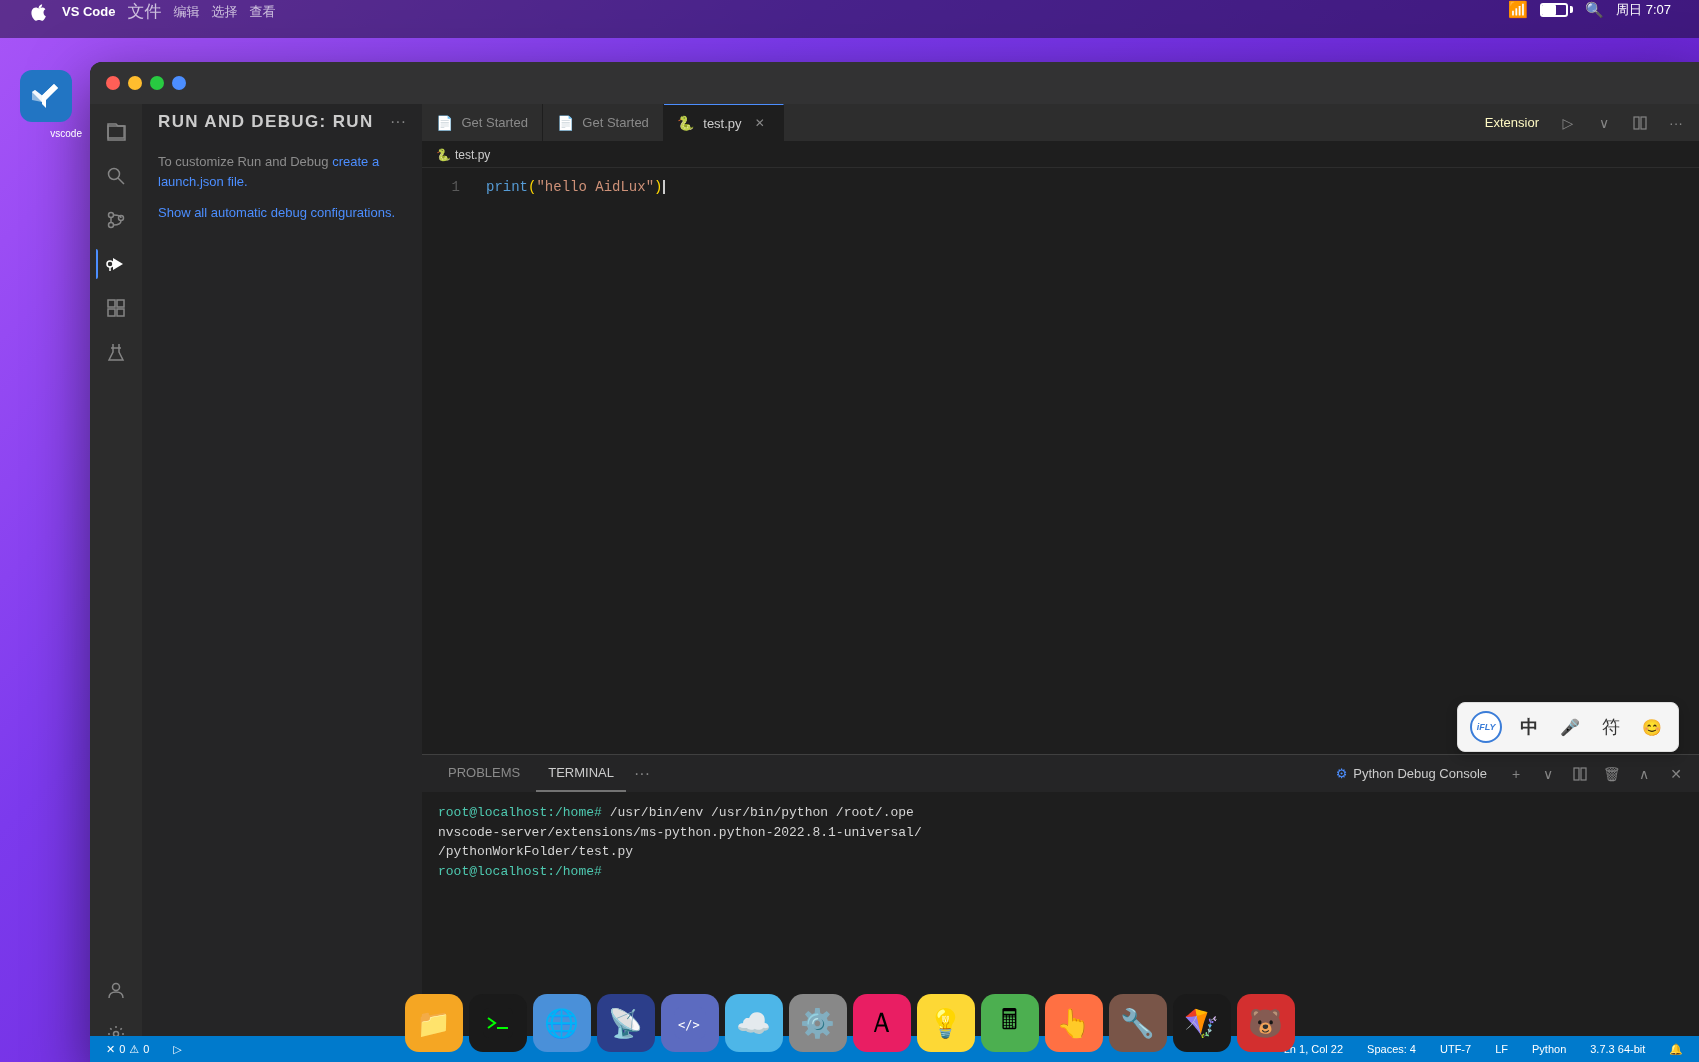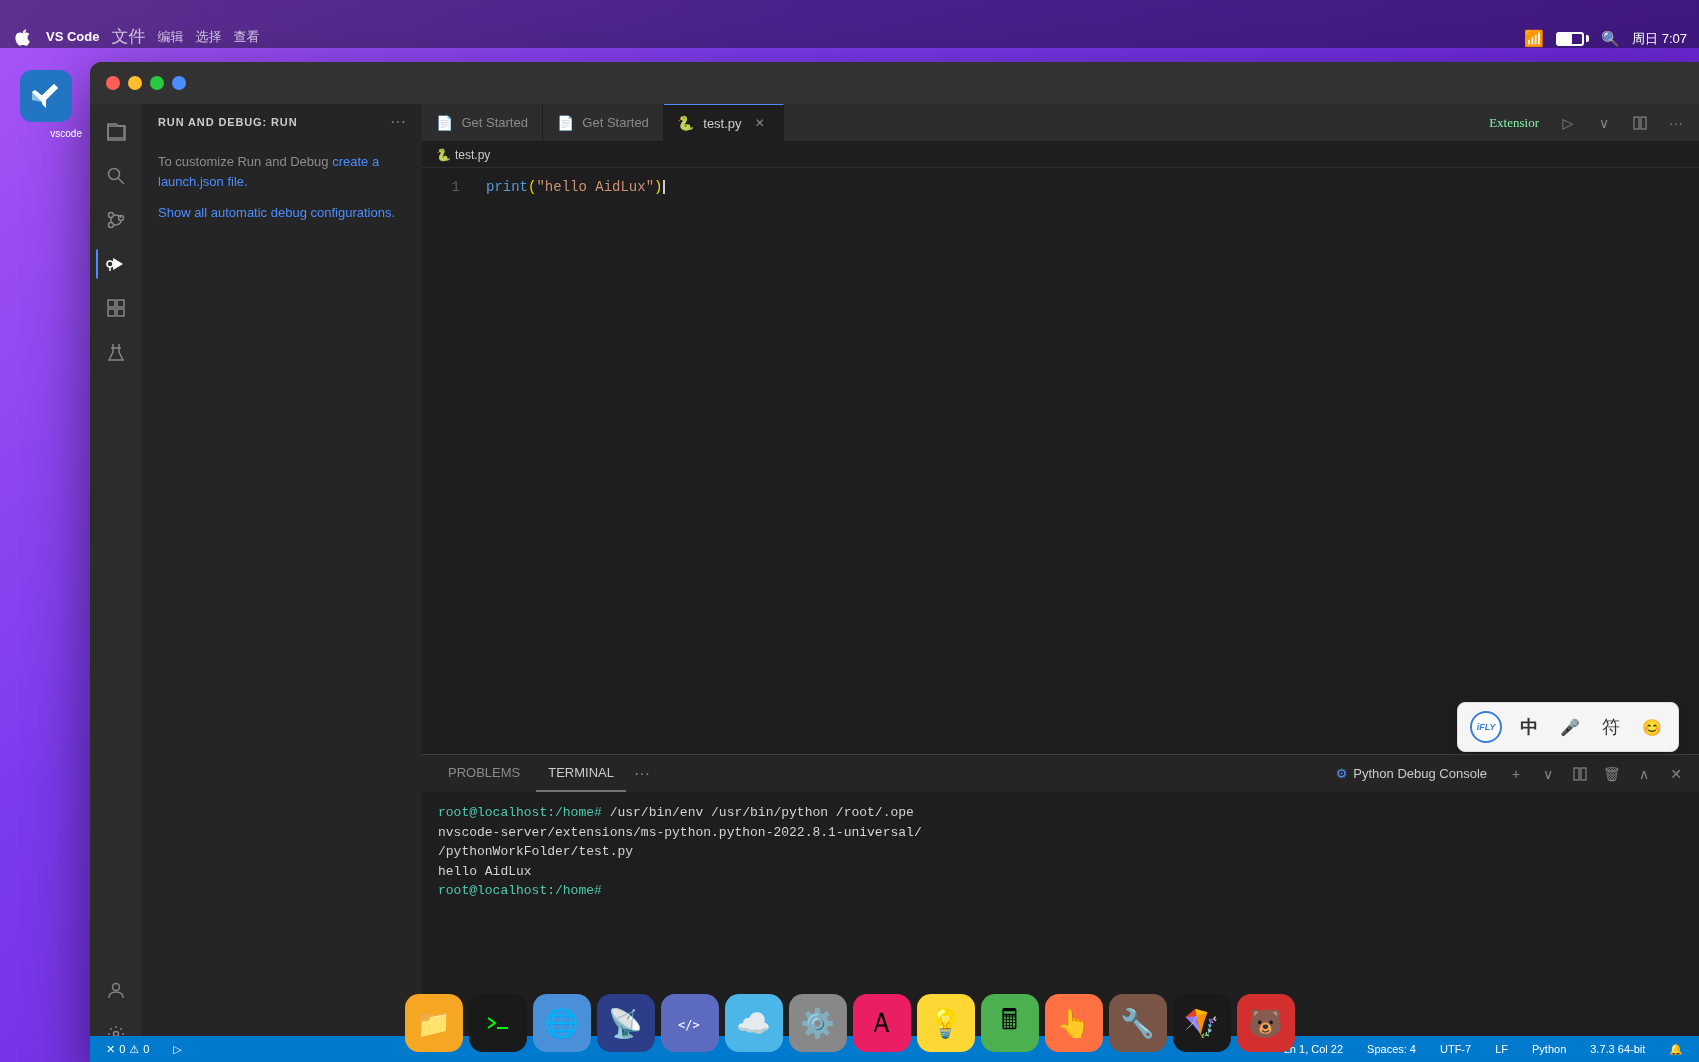--- a/index.html
+++ b/index.html
@@ -9,26 +9,26 @@
       overflow: hidden;
       font-family: -apple-system, BlinkMacSystemFont, 'Segoe UI', sans-serif;
       background: linear-gradient(135deg, #a855f7 0%, #7c3aed 30%, #6d28d9 60%, #4c1d95 100%);
       position: relative;
     }
 
     
     .macos-bar {
       position: absolute;
       top: 0; left: 0; right: 0;
-      height: 48px;
+      height: 38px;
       background: rgba(20,10,40,0.5);
       display: flex;
-      align-items: flex-end;
+      align-items: flex-start;
       justify-content: space-between;
-      padding: 0 12px;
+      padding: 0 28px;
       z-index: 100;
     }
     .macos-bar-left { display: flex; align-items: center; gap: 12px; }
     .macos-bar-right { display: flex; align-items: center; gap: 12px; color: white; font-size: 13px; }
     .mac-icon { width: 22px; height: 22px; display: flex; align-items: center; justify-content: center; color: white; font-size: 18px; }
     .battery-icon {
       display: flex; align-items: center; gap: 2px; color: white;
     }
     .battery-body {
       width: 28px; height: 14px; border: 2px solid white; border-radius: 3px; position: relative;
@@ -117,21 +117,21 @@
     }
     .sidebar-header {
       height: 36px;
       display: flex;
       align-items: center;
       padding: 0 16px;
       gap: 8px;
     }
     .sidebar-title {
       color: #cccccc;
-      font-size: 11px;
+      font-size: 17px;
       font-weight: 700;
       letter-spacing: 0.08em;
       text-transform: uppercase;
       flex: 1;
     }
     .sidebar-more { color: #858585; cursor: pointer; font-size: 16px; }
 
     .run-debug-btn {
       margin: 8px 16px;
       background: #3b6aba;
@@ -615,21 +615,21 @@
         <div class="tab">
           <span class="tab-icon">📄</span>
           <span>Get Started</span>
         </div>
         <div class="tab active">
           <span class="tab-icon">🐍</span>
           <span>test.py</span>
           <span class="tab-close">✕</span>
         </div>
         <div class="tab-bar-right">
-          <span style="color:#86efac;font-size:13px;padding:0 6px;font-family:Liberation Serif, serif;">Extensior</span>
+          <span style="color:#fef9c3;font-size:13px;padding:0 6px;">Extensior</span>
           <div class="tab-bar-action">▷</div>
           <div class="tab-bar-action">∨</div>
           <div class="tab-bar-action">
             <svg width="14" height="14" viewBox="0 0 14 14" fill="currentColor">
               <rect x="1" y="1" width="5" height="12" fill="none" stroke="currentColor" stroke-width="1.2"></rect>
               <rect x="8" y="1" width="5" height="12" fill="none" stroke="currentColor" stroke-width="1.2"></rect>
             </svg>
           </div>
           <div class="tab-bar-action">···</div>
         </div>
@@ -681,23 +681,20 @@
           <div>
             <span class="term-prompt">root@localhost:/home#</span><span class="term-cmd"> /usr/bin/env /usr/bin/python /root/.ope</span>
           </div>
           <div>
             <span class="term-cmd">nvscode-server/extensions/ms-python.python-2022.8.1-universal/</span>
           </div>
           <div>
             <span class="term-cmd">/pythonWorkFolder/test.py</span>
           </div>
           <div>
-            <span class="term-output">hello AidLux</span>
-          </div>
-          <div>
             <span class="term-prompt">root@localhost:/home#</span>
           </div>
         </div>
       </div>
     </div>
   </div>
 </div>
 
 <div class="status-bar">
   <div class="status-item">

